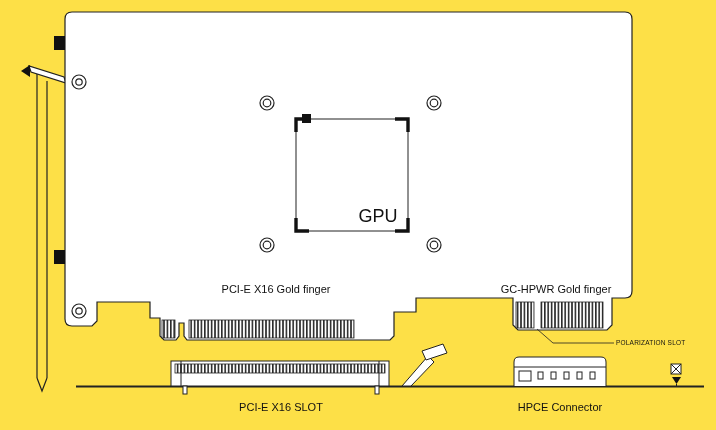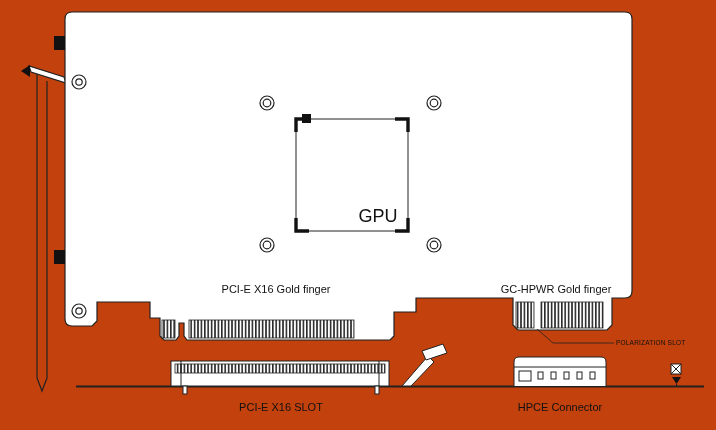--- a/index.html
+++ b/index.html
@@ -1,17 +1,17 @@
 <!DOCTYPE html>
 <html><head>
 <meta charset="utf-8">
 <style>
   html,body{margin:0;padding:0;background:#ffffff;}
   .canvas{
-    width:716px;height:430px;position:relative;background:#c2410c;
+    width:716px;height:430px;position:relative;background:#fde047;
     font-family:"Liberation Sans",sans-serif;overflow:hidden;
   }
   svg{display:block;}
   text{fill:#111111;}
   .lbl{font-size:11px;}
   .lbl-small{font-size:6.5px;letter-spacing:.2px;}
   .gpu-text{font-size:18px;}
 </style>
 </head>
 <body>

